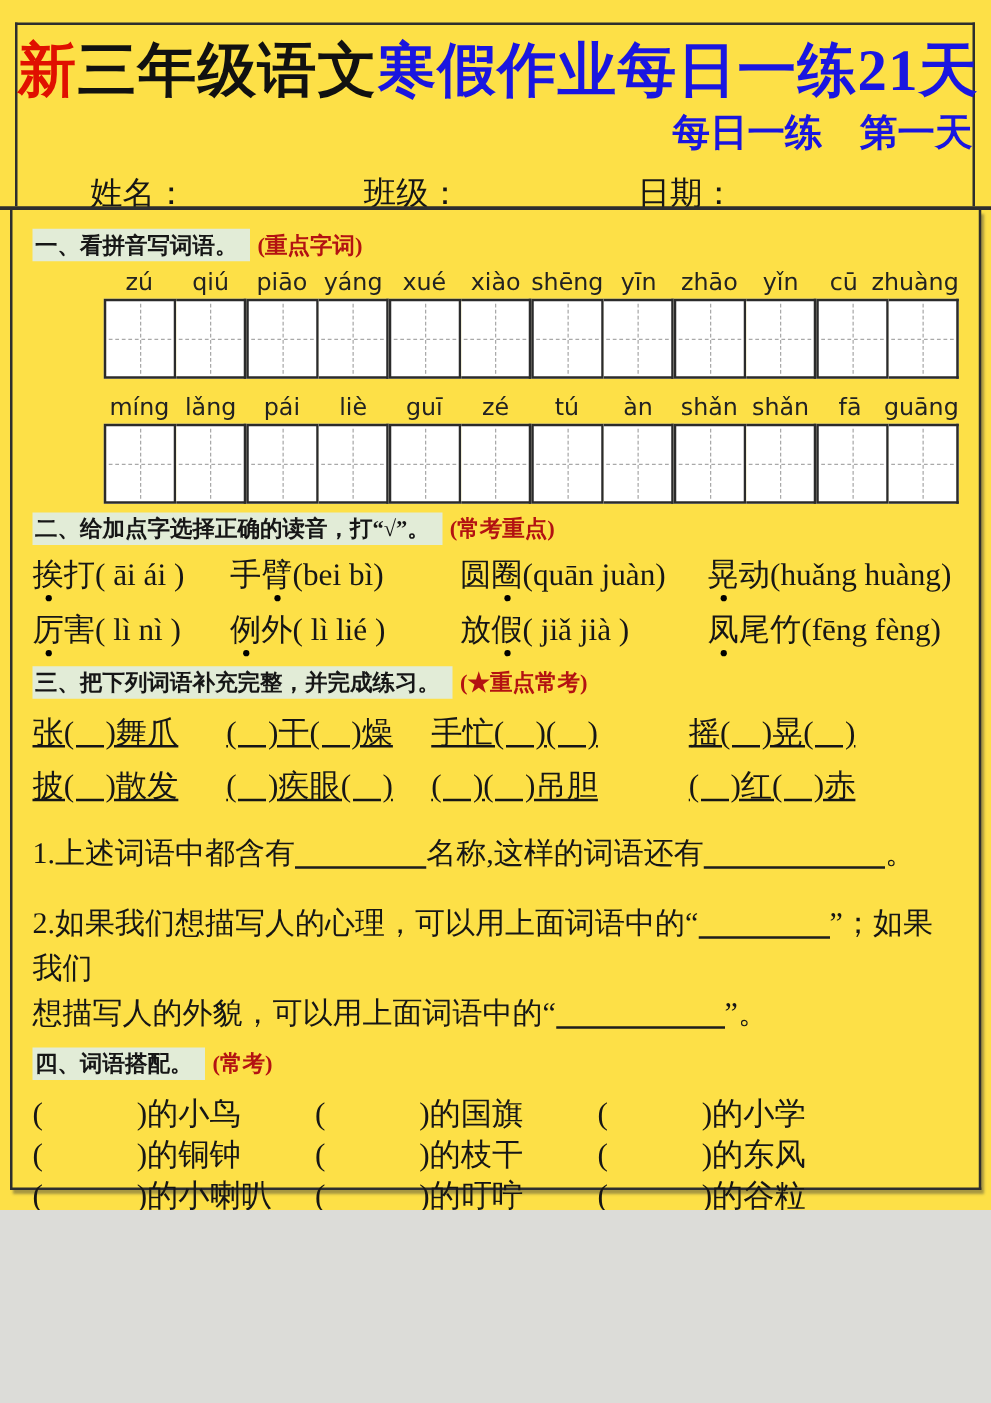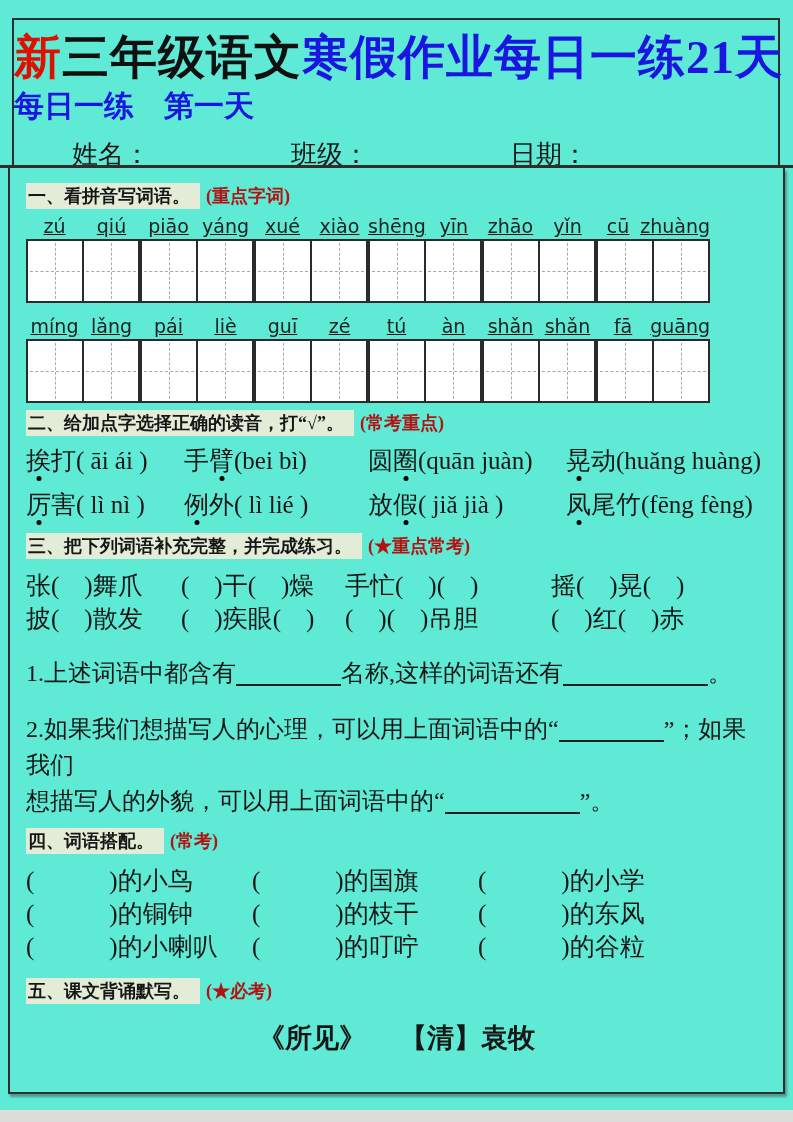--- a/index.html
+++ b/index.html
@@ -1,46 +1,46 @@
 <!DOCTYPE html>
 <html><head>
 <meta charset="utf-8">
 <style>
   * { margin:0; padding:0; box-sizing:border-box; }
   body { background:#dcdcd8; font-family:"Liberation Serif", serif; color:#161616; }
-  .page { position:relative; width:793px; height:1110px; background:#5eead4; margin:0 auto; overflow:hidden;padding-left:47px; }
+  .page { position:relative; width:793px; height:968px; background:#fde047; margin:0 auto; overflow:hidden;padding-left:47px; }
 
   
   .header-frame { position:absolute; left:12px; right:13px; top:18px; height:147px;
     border:2px solid #2e2e2e; border-bottom:none; }
   .main-title { text-align:center; margin-top:10px; font-size:47px; font-weight:bold;
     letter-spacing:1px; line-height:1.15; white-space:nowrap; }
   .t-red  { color:#e01000; }
   .t-black{ color:#111111; }
   .t-blue { color:#1a16e0; }
-  .sub-title { text-align:left; font-size:30px; font-weight:bold; color:#1a16e0; margin-top:2px; }
+  .sub-title { text-align:right; font-size:30px; font-weight:bold; color:#1a16e0; margin-top:2px; }
   .name-row { display:flex; margin:10px 0 0 58px; font-size:26px; font-weight:normal; gap:26px; white-space:nowrap; }
   .separator { position:absolute; left:0; right:0; top:165px; height:3px; background:#2e2e2e; }
 
   
   .content-frame { position:absolute; left:8px; right:8px; top:168px; bottom:16px;
     border:2px solid #2e2e2e; border-top:none; padding:8px 16px 0 16px;
     box-shadow:2px 3px 2px rgba(60,60,60,.45); }
 
   
   .sec-head { margin-top:8px; font-size:18px; font-weight:bold; line-height:1.4; }
   .hl { background:#e2ecd7; padding:3px 10px 3px 2px; }
   .tag { color:#b31212; margin-left:6px; }
 
   
   .blank { display:inline-block; border-bottom:2px solid #1d1d1d; vertical-align:-5px; } .w105{width:105px;}
   .w115{width:115px;} .w135{width:135px;} .w145{width:145px;}
 
   
-  .pw-row { display:flex; justify-content:flex-start; margin-top:6px;text-decoration:underline; }
+  .pw-row { display:flex; justify-content:flex-end; margin-top:6px; }
   .pw-group { width:114px; }
   .pw-pinyin { display:flex; font-family:"DejaVu Sans", sans-serif; font-size:19px;
     color:#222; margin-bottom:2px; }
   .pw-pinyin span { flex:1; text-align:center; white-space:nowrap; }
   .pw-boxes { display:flex; }
   .cell { position:relative; width:58px; height:64px; border:2px solid #2b2b2b; background:#fff; }
   .cell + .cell { border-left:none; width:56px; }
   .cell::before { content:""; position:absolute; left:50%; top:2px; bottom:2px;
     border-left:1px dashed #a9a9a9; }
   .cell::after { content:""; position:absolute; top:50%; left:2px; right:2px;
@@ -48,21 +48,21 @@
 
   
   .s2-grid { display:grid; grid-template-columns:158px 184px 198px auto;
     margin-top:8px; row-gap:10px; font-size:25px; line-height:1.35; white-space:nowrap; }
   .dotted { position:relative; }
   .dotted::after { content:""; position:absolute; left:50%; transform:translateX(-50%);
     bottom:-7px; width:5px; height:5px; border-radius:50%; background:#000; }
 
   
   .s3-grid { display:grid; grid-template-columns:155px 164px 206px auto;
-    margin-top:10px; font-size:25px; white-space:nowrap; }
+    margin-top:10px; row-gap:10px; font-size:25px; white-space:nowrap;text-decoration:underline; }
   .q-line { font-size:24px; margin-top:20px; line-height:1.5; }
 
   
   .s4-grid { display:grid; grid-template-columns:226px 226px auto;
     margin-top:10px; font-size:25px; white-space:nowrap; }
 
   
   .poem-title { text-align:center; font-size:27px; font-weight:bold; margin-top:16px; }
   .poem-title .author { margin-left:34px; }
 </style>

